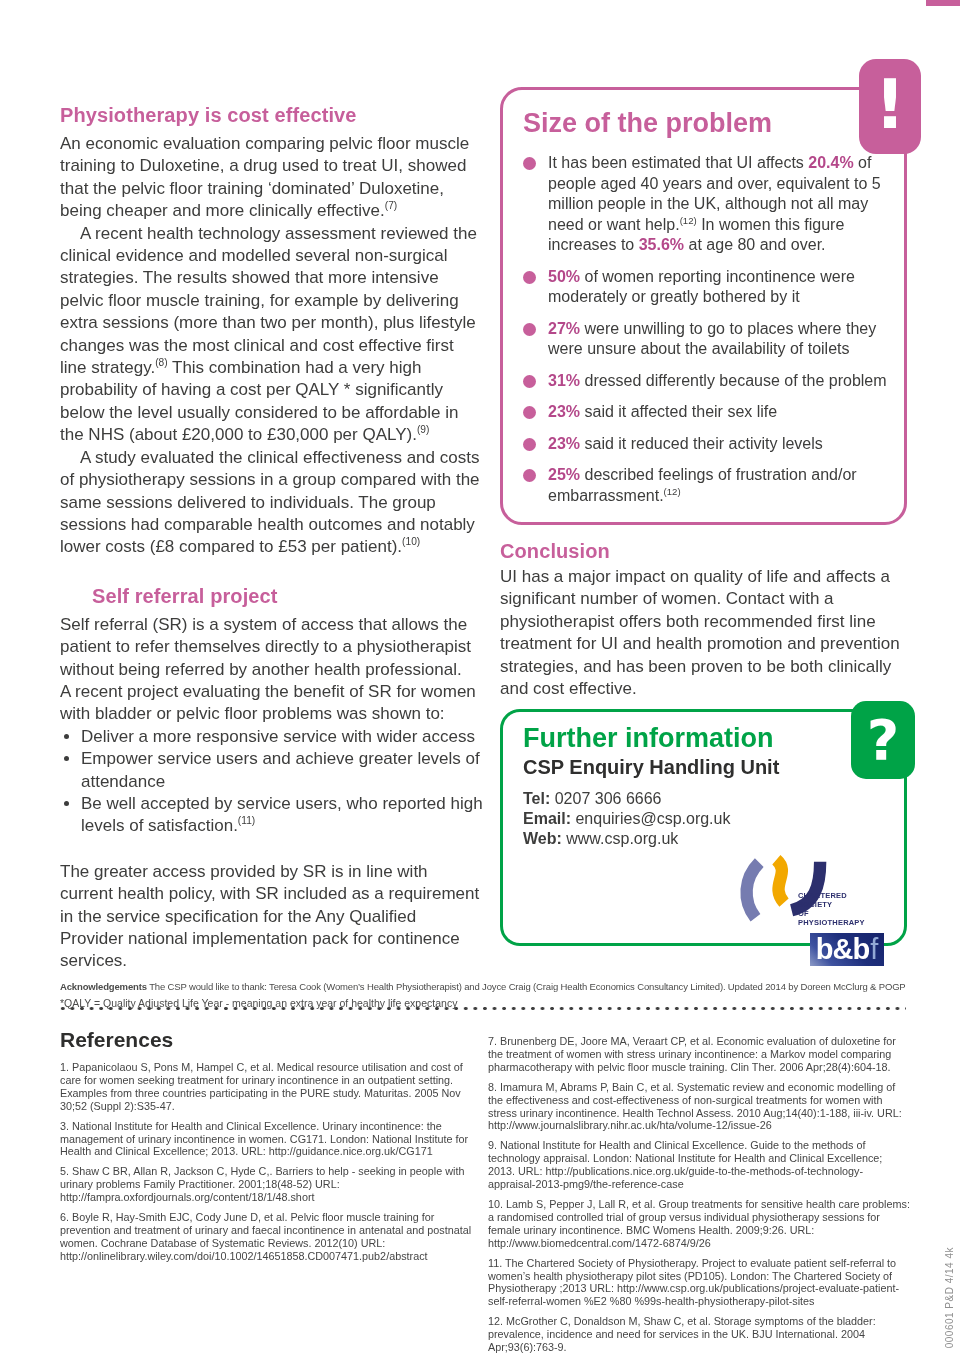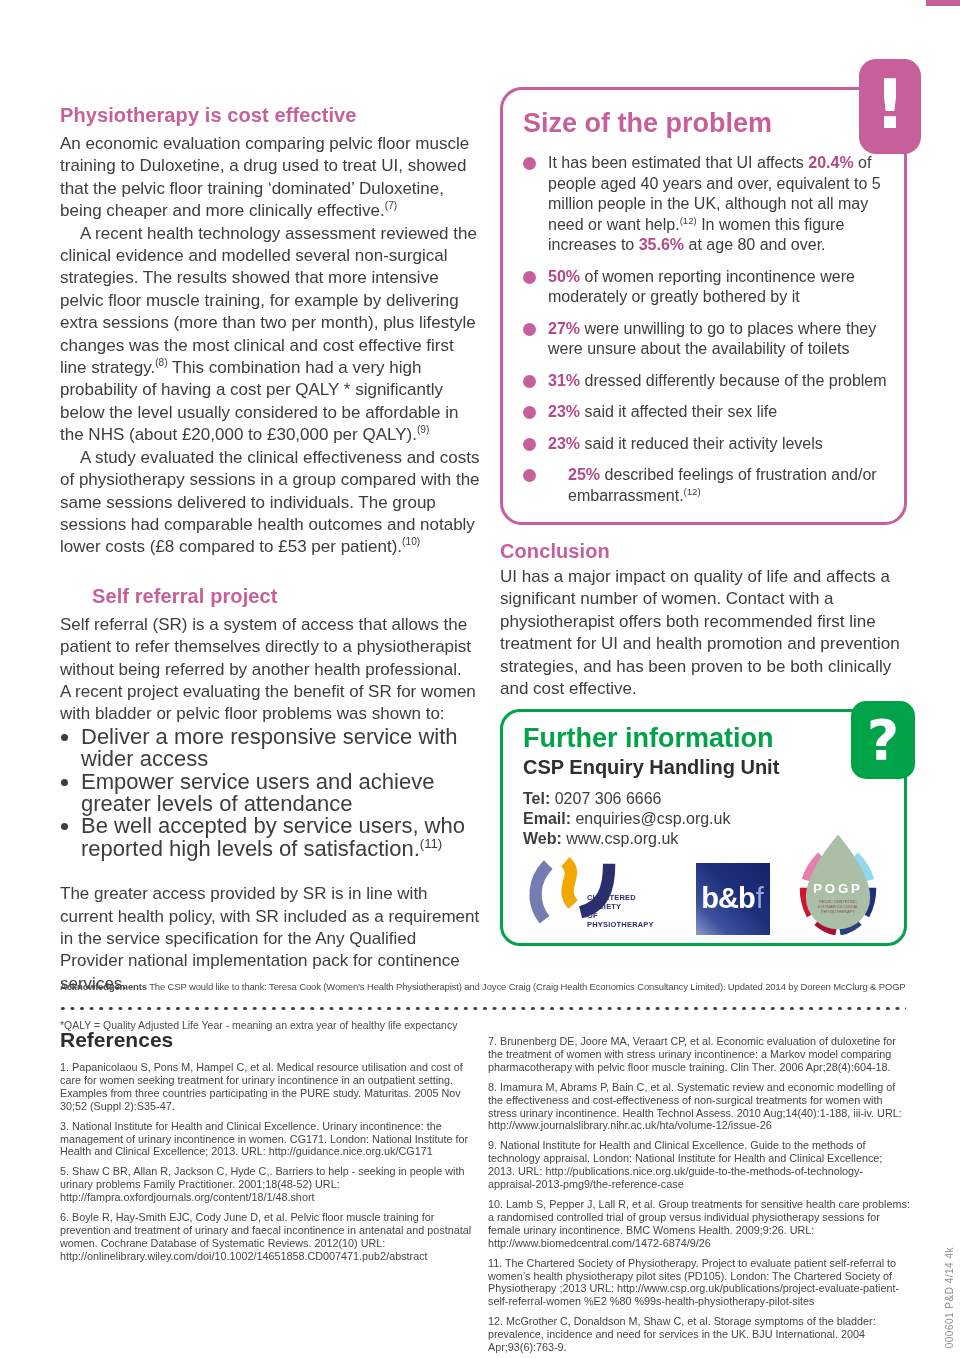--- a/index.html
+++ b/index.html
@@ -18,46 +18,46 @@
   .left-col{position:absolute;left:60px;top:104px;width:424px;}
   .pink-h{color:var(--pink);font-size:20px;font-weight:bold;letter-spacing:.1px;margin-bottom:6px;}
   .pink-h.mt{margin-top:26px;margin-left:32px;}
   .body{font-size:17px;line-height:22.4px;color:var(--ink);}
   .body.indent{text-indent:20px;}
   .mt2{margin-top:23px;}
   .sup{font-size:.6em;vertical-align:super;line-height:0;}
   .pct{color:var(--pink-strong);font-weight:bold;}
   .b{font-weight:bold;}
   ul.disc{list-style:disc;padding-left:21px;}
-  ul.disc li{font-size:22px;line-height:22.4px;color:var(--ink);}
+  ul.disc li{font-size:17px;line-height:22.4px;color:var(--ink);}
   .footnote{margin-top:24px;font-size:10.5px;color:#4c4c4b;}
 
   
   .right-col{position:absolute;left:500px;top:87px;width:407px;}
   .size-box{position:relative;border:3px solid var(--pink);border-radius:22px;padding:16px 16px 14px 20px;background:#fff;}
   .alert-icon{position:absolute;right:-17px;top:-31px;width:62px;height:95px;border-radius:17px;background:var(--pink);display:flex;align-items:center;justify-content:center;}
   .alert-icon span{color:#fff;font-family:"DejaVu Sans",sans-serif;font-weight:bold;font-size:68px;line-height:1;transform:translateY(-2px);}
   .box-title{color:var(--pink);font-size:27px;font-weight:bold;margin:2px 0 14px 0;}
   ul.dot-list{list-style:none;}
   ul.dot-list li{display:flex;margin-bottom:11px;}
-  ul.dot-list li:last-child{margin-bottom:2px;gap:20px;}
+  ul.dot-list li:last-child{margin-bottom:2px;}
   .dot{flex:0 0 13px;width:13px;height:13px;border-radius:50%;background:var(--pink);margin:4px 12px 0 0;}
   .dot-txt{font-size:16px;line-height:20.5px;color:var(--ink);}
 
   .conclusion{margin-top:15px;}
   .conclusion .pink-h{margin-bottom:3px;}
   .conclusion .body{font-size:17px;line-height:22.4px;}
 
   .info-box{position:relative;margin-top:9px;border:3px solid var(--green);border-radius:20px;padding:12px 20px 8px 20px;background:#fff;}
   .q-icon{position:absolute;right:-11px;top:-11px;width:64px;height:78px;border-radius:15px;background:var(--green);display:flex;align-items:center;justify-content:center;}
   .q-icon span{color:#fff;font-family:"DejaVu Sans",sans-serif;font-weight:bold;font-size:56px;line-height:1;}
   .info-title{color:var(--green);font-size:27px;font-weight:bold;line-height:1.1;}
   .info-unit{color:#2f2f2e;font-size:20px;font-weight:bold;margin:2px 0 10px 0;}
   .contact{font-size:16px;line-height:19.8px;color:var(--ink);}
-  .logos{display:flex;justify-content:space-between;align-items:flex-end;margin-top:6px;height:80px;}
+  .logos{display:flex;justify-content:space-between;align-items:flex-end;margin-top:6px;height:80px;flex-direction:column;}
 
   .csp-logo{position:relative;width:150px;height:78px;}
   .csp-text{position:absolute;left:64px;top:36px;font-size:7.5px;font-weight:bold;color:#2c2f6d;line-height:1.2;letter-spacing:.2px;}
   .bbf-logo{width:74px;height:72px;background:linear-gradient(45deg,#8d9bc7 0%,#3e529f 22%,#1e2f7c 55%,#16236a 100%);display:flex;align-items:center;justify-content:center;white-space:nowrap;overflow:visible;}
   .bbf-main{color:#fff;font-weight:bold;font-size:29px;letter-spacing:-1px;}
   .bbf-f{color:#93a9d6;font-size:29px;font-weight:normal;margin-left:1px;}
   .pogp-logo{width:92px;height:104px;margin-top:-26px;}
 
   
   .ack{position:absolute;left:60px;top:981px;width:860px;font-size:9.5px;letter-spacing:-.15px;color:#4c4c4b;white-space:nowrap;}

